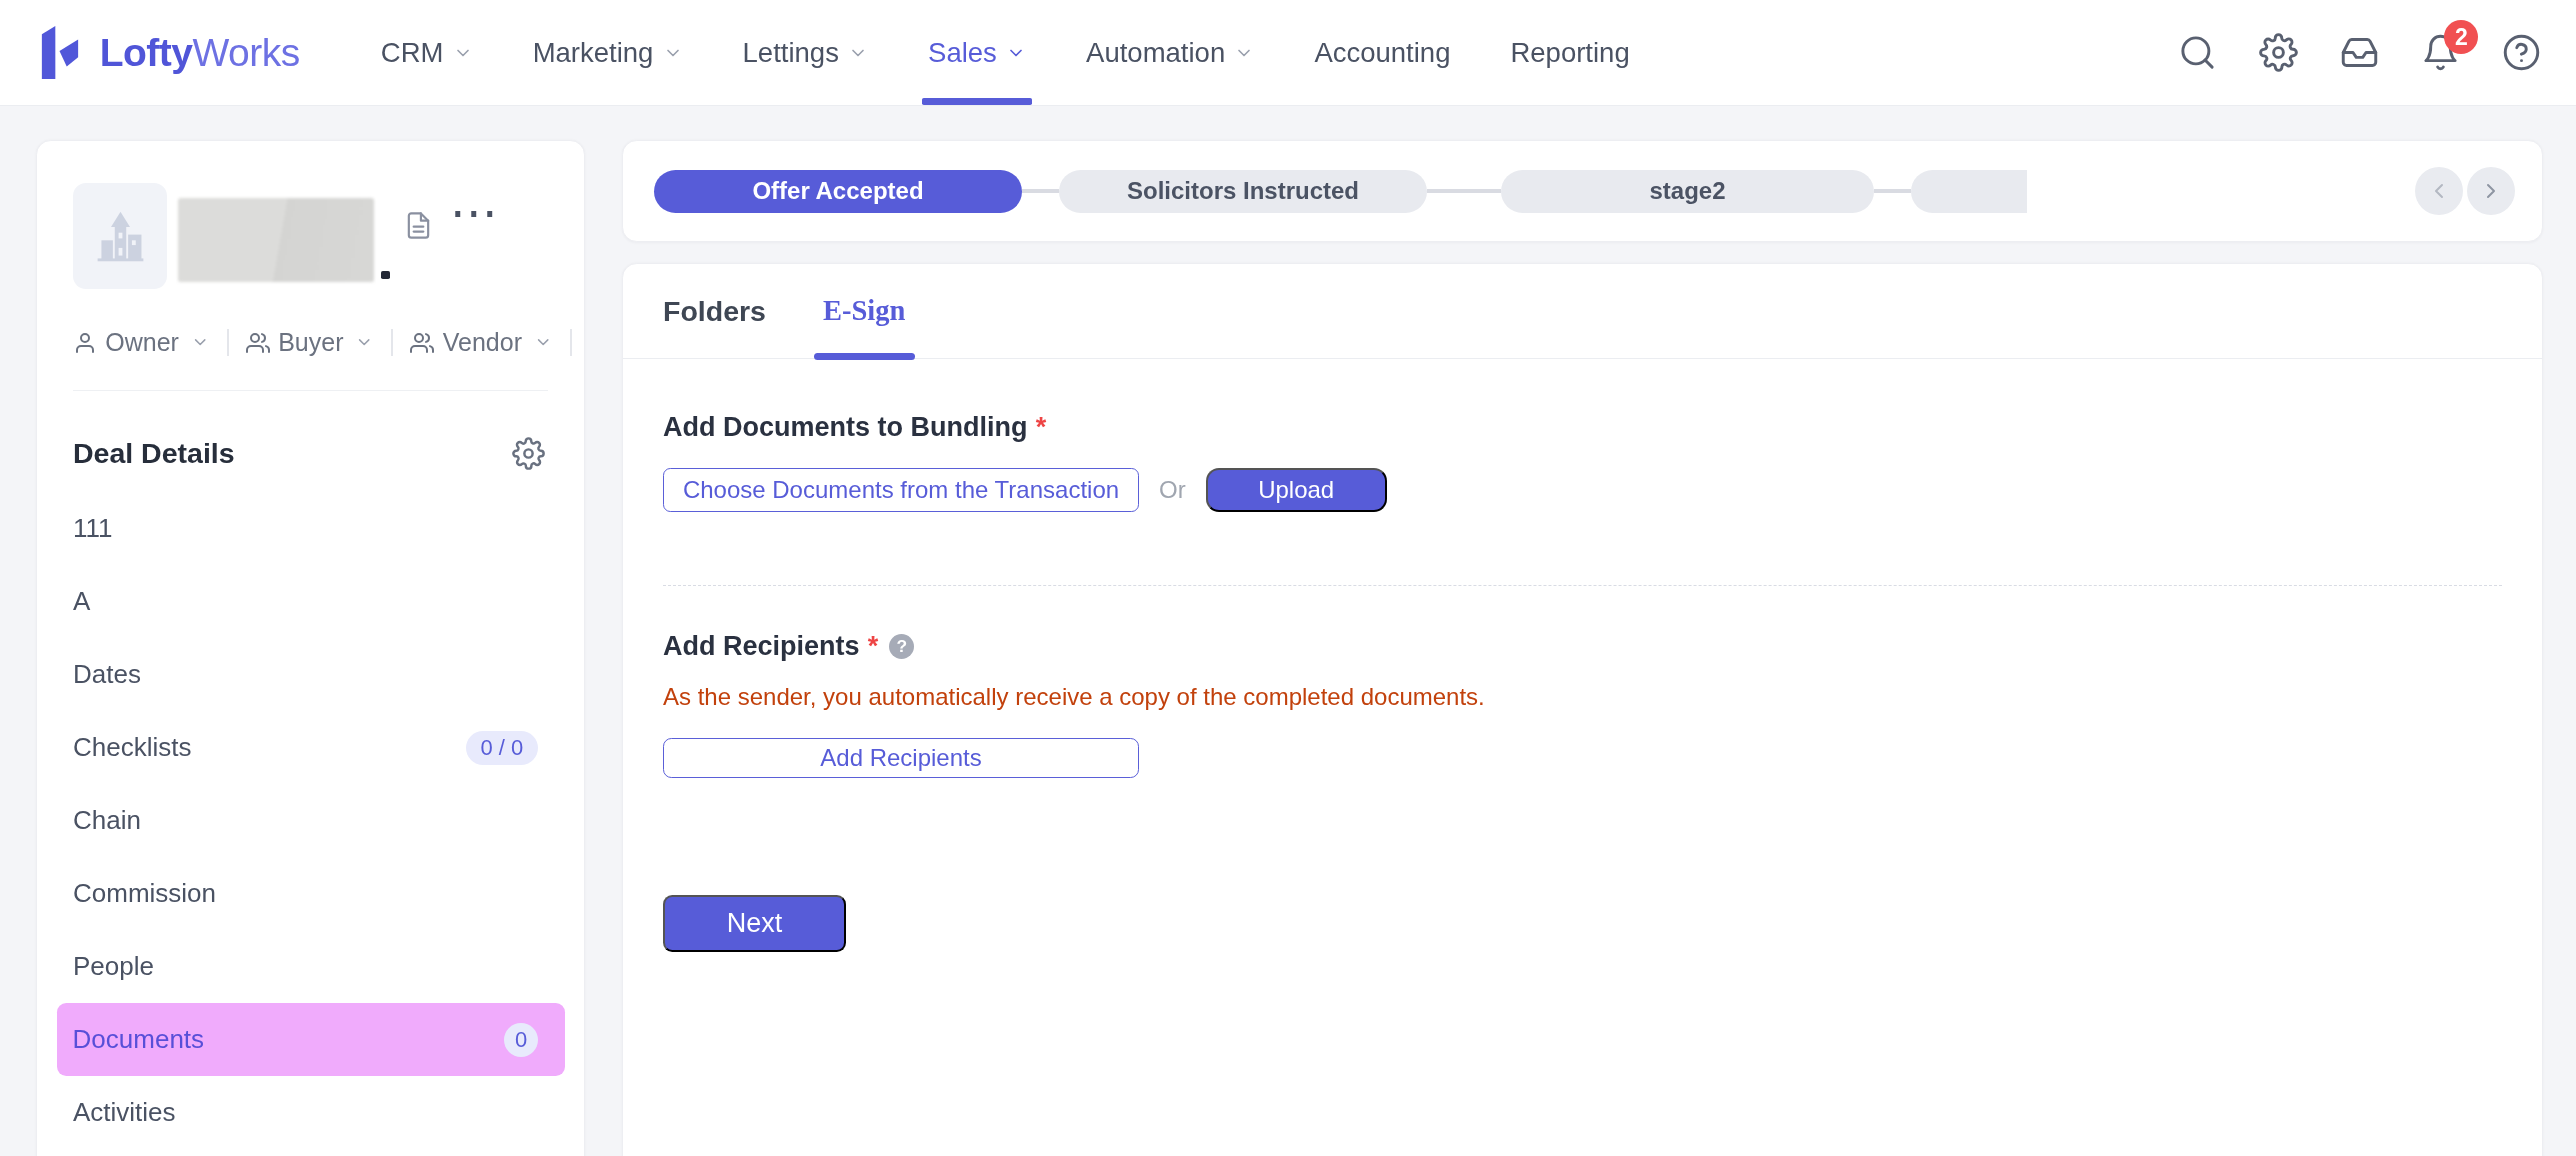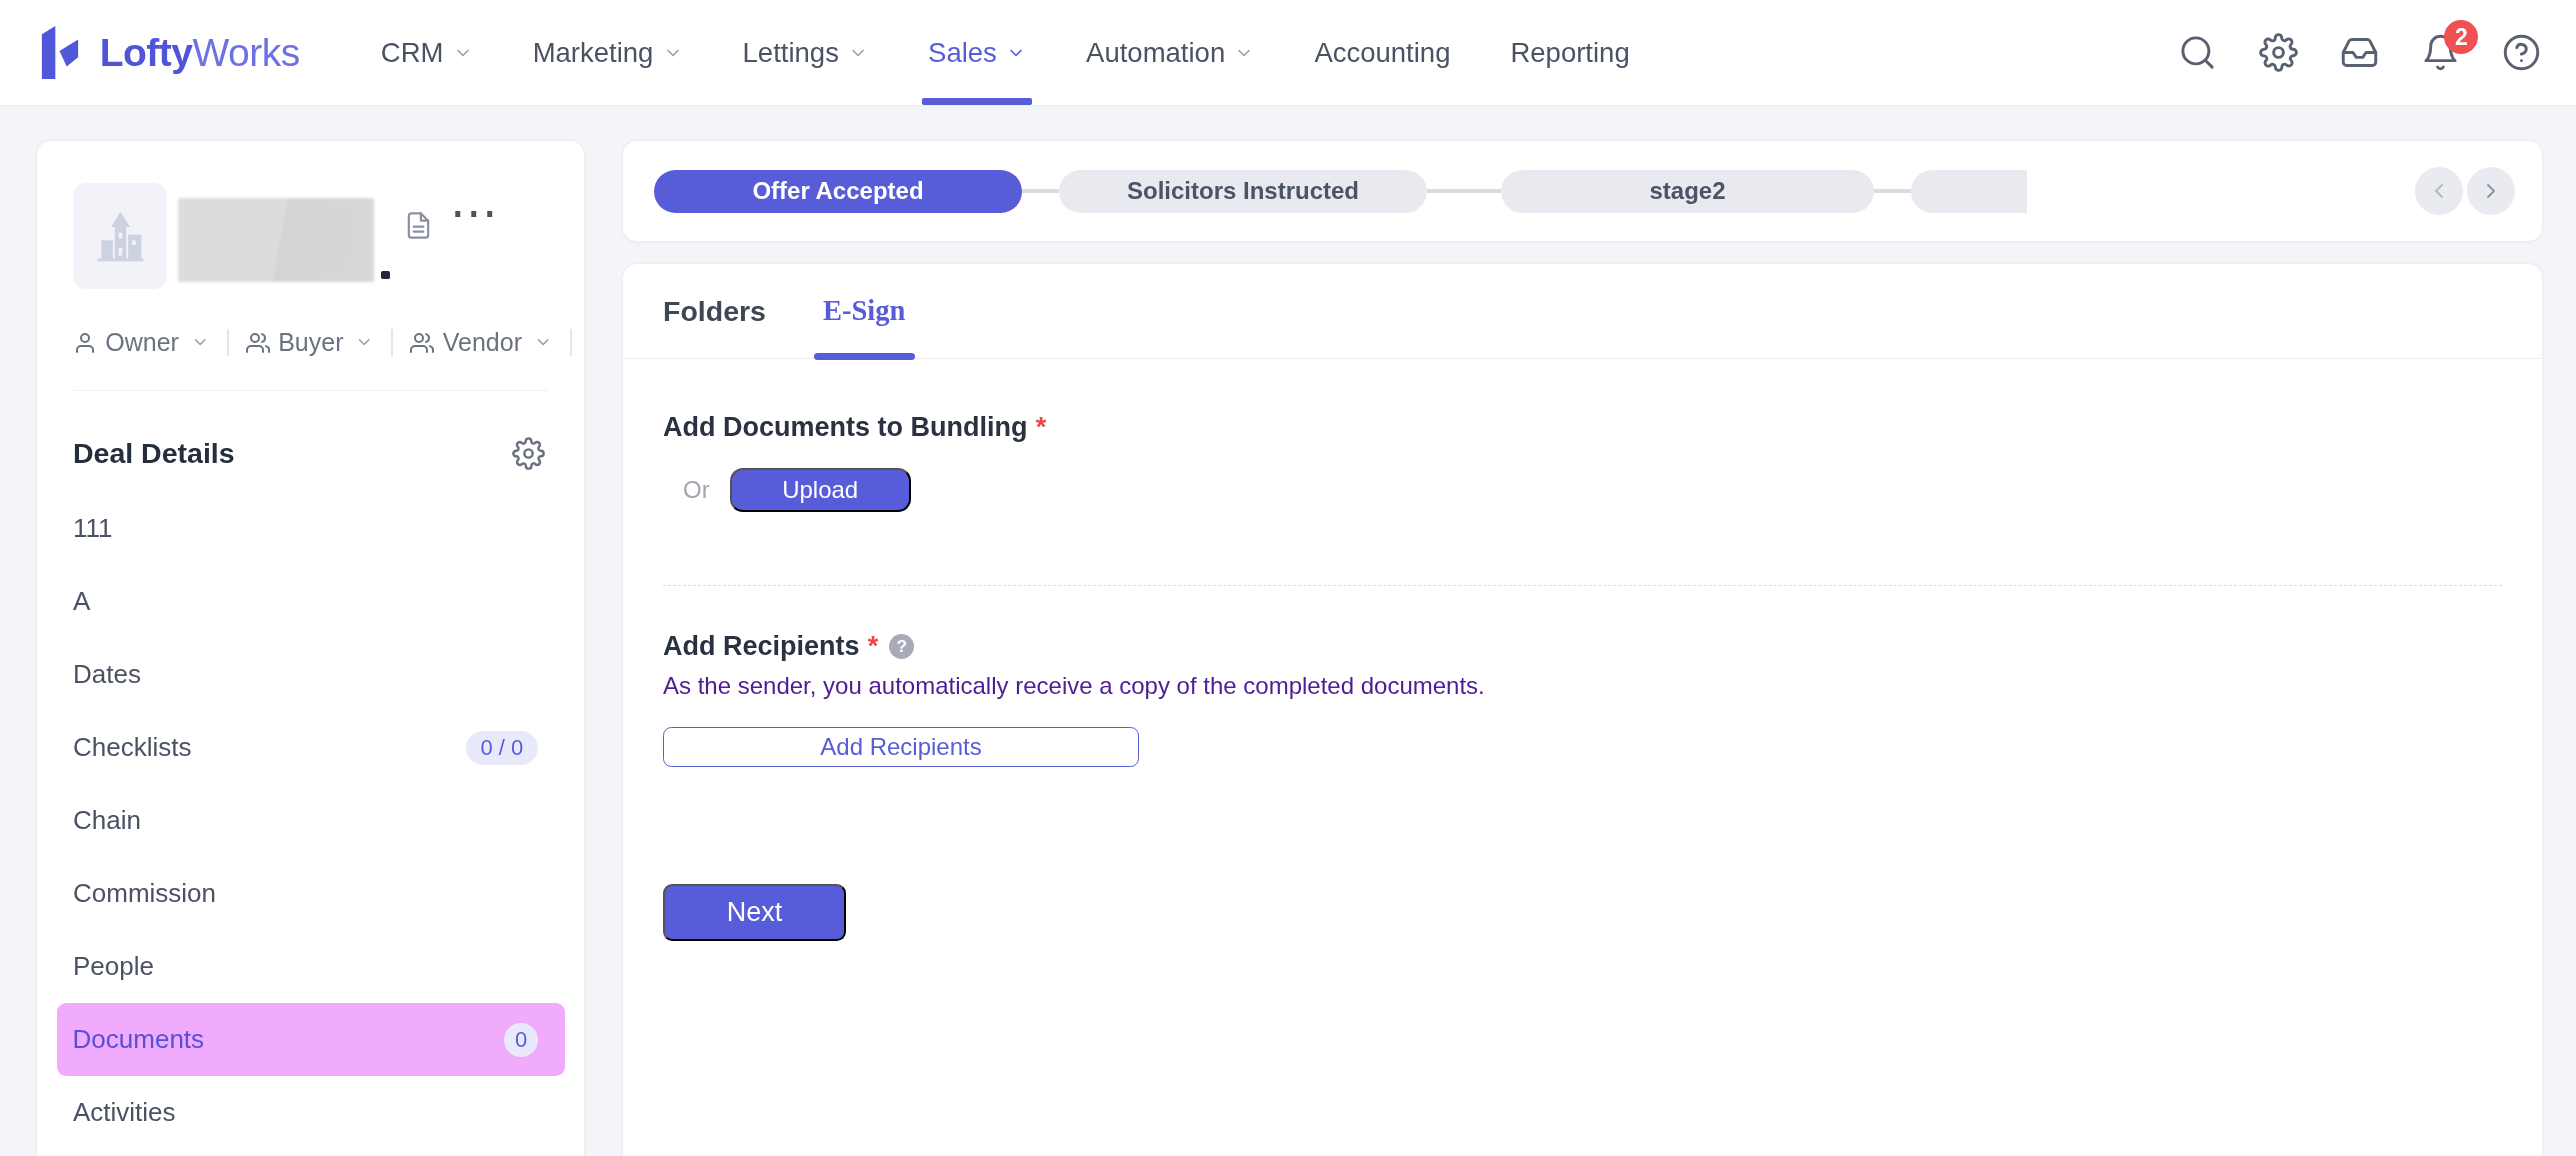--- a/index.html
+++ b/index.html
@@ -142,21 +142,21 @@
   }
   .btn-solid {
     height:44px; background:#575cd8; color:#fff; border-radius:13px; font-size:24px;
     display:flex; align-items:center; justify-content:center; cursor:pointer;
   }
   .choose-btn { width:476px; }
   .or-text { margin:0 20px; color:#a0a6b0; font-size:24px; }
   .upload-btn { width:181px; }
   .dashed-divider { margin-top:73px; border-top:1.8px dashed #d9dce4; }
   .recips-label { margin-top:45px; }
-  .hint { margin-top:10px; font-size:24px; color:#4c1d95; }
+  .hint { margin-top:21px; font-size:24px; color:#c2410c; }
   .add-recips-btn { margin-top:27px; width:476px; height:40px; border-radius:8.3px; }
   .next-btn { margin-top:117px; width:183px; height:57px; border-radius:9.2px; font-size:27px; }
 </style>
 </head>
 <body>
 
 <header class="topbar">
   <div class="logo">
     <svg width="50" height="57" viewBox="0 0 90 110">
       <polygon points="10,20 36,4 36,106 10,106" fill="#5157d9"></polygon>
@@ -391,20 +391,21 @@
     <div class="tab active">E-Sign</div>
   </div>
 
   <div class="content">
     <div class="field-label">
       <span>Add Documents to Bundling</span>
       <span class="req">*</span>
     </div>
 
     <div class="btn-row">
+      <button class="btn-outline choose-btn">Choose Documents from the Transaction</button>
       <span class="or-text">Or</span>
       <button class="btn-solid upload-btn">Upload</button>
     </div>
 
     <div class="dashed-divider"></div>
 
     <div class="field-label recips-label">
       <span>Add Recipients</span>
       <span class="req">*</span>
       <span class="help-icon">?</span>

